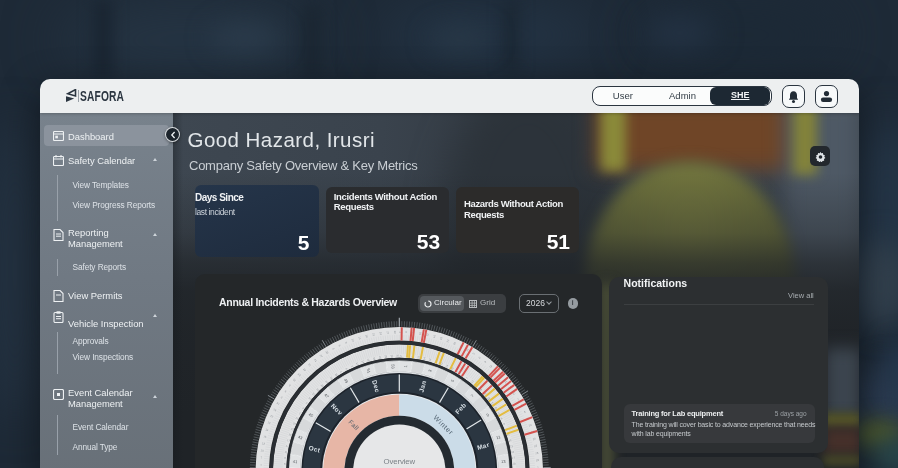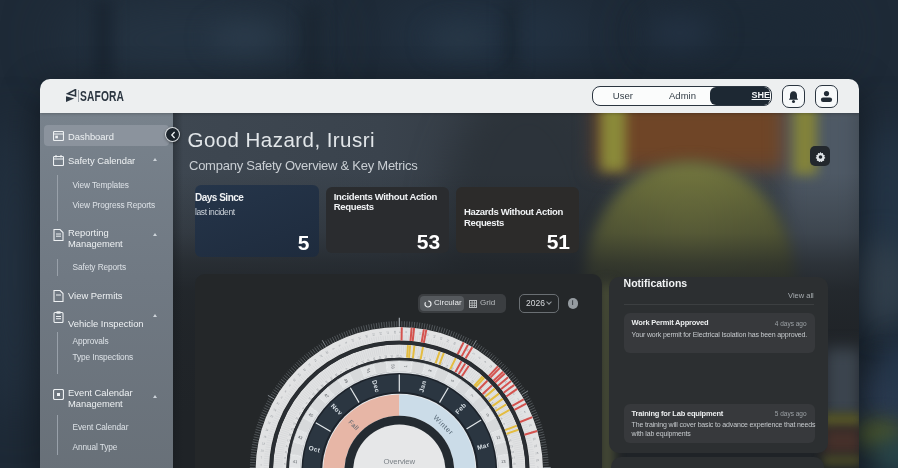--- a/index.html
+++ b/index.html
@@ -48,21 +48,21 @@
     <div id="hdr">
       <svg style="position:absolute;left:26px;top:10px;" width="11" height="14" viewBox="0 0 11 14">
         <polygon points="0,13 0,7.2 8.2,9.4" fill="#2b3540"></polygon>
         <polygon points="9.5,0.6 9.5,7.0 1.8,4.8" fill="none" stroke="#2b3540" stroke-width="1.6"></polygon>
       </svg>
       <div style="position:absolute;left:37.5px;top:11px;width:1px;height:12px;background:#9aa1a8;"></div>
       <div style="position:absolute;left:40px;top:8.5px;font-size:14px;font-weight:bold;color:#2b3540;letter-spacing:0.2px;transform:scaleX(0.73);transform-origin:left;">SAFORA</div>
       <div style="position:absolute;left:552px;top:7px;width:180.4px;height:20.3px;border:1.4px solid #2b3540;border-radius:8px;background:#fbfcfc;"></div>
       <div style="position:absolute;left:562.8px;top:7px;width:40px;height:20.3px;line-height:20.3px;text-align:center;font-size:9.5px;color:#333d46;">User</div>
       <div style="position:absolute;left:620.5px;top:7px;width:44px;height:20.3px;line-height:20.3px;text-align:center;font-size:9.5px;color:#333d46;">Admin</div>
-      <div style="position:absolute;left:670.4px;top:8.3px;width:59.7px;height:17.6px;line-height:17.6px;text-align:right;font-size:9px;font-weight:bold;color:#f2f5f7;background:#1d2833;border-radius:6px;text-decoration:underline;">SHE</div>
+      <div style="position:absolute;left:670.4px;top:8.3px;width:59.7px;height:17.6px;line-height:17.6px;text-align:center;font-size:9px;font-weight:bold;color:#f2f5f7;background:#1d2833;border-radius:6px;text-decoration:underline;">SHE</div>
       <div class="hbtn" style="left:742px;"></div>
       <svg style="position:absolute;left:747px;top:11px;" width="13" height="14" viewBox="0 0 13 14">
         <path d="M6.5 1.2 C4.2 1.2 3 2.9 3 5.2 L3 8 L1.8 9.8 L11.2 9.8 L10 8 L10 5.2 C10 2.9 8.8 1.2 6.5 1.2 Z" fill="#222c36"></path>
         <circle cx="6.5" cy="11.4" r="1.5" fill="#222c36"></circle>
       </svg>
       <div class="hbtn" style="left:775px;"></div>
       <svg style="position:absolute;left:780px;top:11px;" width="13" height="13" viewBox="0 0 13 13">
         <circle cx="6.5" cy="3.6" r="2.6" fill="#222c36"></circle>
         <rect x="0.9" y="7.6" width="11.2" height="4.4" rx="2.2" fill="#222c36"></rect>
       </svg>
@@ -95,26 +95,27 @@
 
         <div class="card" style="left:22.5px;top:72.4px;width:123.5px;height:71.8px;background:linear-gradient(160deg,#25354a 0%,#1e2b3d 100%);padding:7px 0;">
           <div class="mtitle" style="font-size:10px;letter-spacing:-0.5px;">Days Since</div>
           <div style="font-size:8.5px;color:#ccd2d9;margin-top:3.5px;letter-spacing:-0.4px;">last incident</div>
           <div class="mnum" style="bottom:2.5px;">5</div>
         </div>
         <div class="card" style="left:153.3px;top:74px;width:123.3px;height:66px;background:#2a2c2f;padding:4.5px 8px;">
           <div class="mtitle">Incidents Without Action<br>Requests</div>
           <div class="mnum" style="bottom:-1px;">53</div>
         </div>
-        <div class="card" style="left:283.5px;top:74px;width:123px;height:66px;background:#2c2b2a;padding:20px 8px;">
+        <div class="card" style="left:283.5px;top:74px;width:123px;height:66px;background:#2c2b2a;padding:12px 8px;">
           <div class="mtitle">Hazards Without Action<br>Requests</div>
           <div class="mnum" style="bottom:-1px;">51</div>
         </div>
 
         <div class="card" style="left:22.5px;top:161px;width:406.5px;height:300px;background:#242729;border-radius:10px;overflow:hidden;">
+          <div style="position:absolute;left:24px;top:21.5px;font-size:10.5px;font-weight:bold;color:#eef0f2;letter-spacing:-0.3px;">Annual Incidents &amp; Hazards Overview</div>
           <div style="position:absolute;left:222.6px;top:20.2px;width:88px;height:18.4px;background:#3b3e41;border-radius:5px;"></div>
           <div style="position:absolute;left:224.6px;top:22.2px;width:44px;height:14.4px;background:#55595d;border-radius:4px;"></div>
           <svg style="position:absolute;left:229px;top:25.5px;" width="8" height="8" viewBox="0 0 8 8">
               <circle cx="4" cy="4" r="3" fill="none" stroke="#e8eaec" stroke-width="1.2" stroke-dasharray="11 3"></circle>
             </svg>
           <div style="position:absolute;left:239px;top:21.2px;height:16.4px;line-height:16.4px;font-size:8px;color:#e8eaec;">Circular</div>
           <svg style="position:absolute;left:274px;top:25.5px;" width="8" height="8" viewBox="0 0 8 8">
               <rect x="0.5" y="0.5" width="7" height="7" fill="none" stroke="#b9bcbf" stroke-width="1"></rect>
               <line x1="3.1" y1="0.5" x2="3.1" y2="7.5" stroke="#b9bcbf" stroke-width="0.8"></line>
               <line x1="5.4" y1="0.5" x2="5.4" y2="7.5" stroke="#b9bcbf" stroke-width="0.8"></line>
@@ -960,25 +961,20 @@
 <circle cx="204.3" cy="196.7" r="54.9" fill="#242b31"></circle>
 <circle cx="204.3" cy="196.7" r="46.2" fill="#e6e7e8"></circle>
 <text x="204.3" y="187.0" font-size="7.8" fill="#7a8086" text-anchor="middle" dominant-baseline="central" letter-spacing="-0.1">Overview</text>
 </svg>
         </div>
 
         <div class="card" style="left:436.5px;top:164px;width:218.8px;height:176px;background:#2c2f31;border-radius:10px;">
           <div style="position:absolute;left:14.6px;top:0;font-size:10.5px;font-weight:bold;color:#f2f4f5;letter-spacing:0px;">Notifications</div>
           <div style="position:absolute;right:14px;top:14px;font-size:7.5px;color:#a7acb0;">View all</div>
           <div style="position:absolute;left:14.6px;top:27px;width:190px;height:1px;background:rgba(255,255,255,0.08);"></div>
-          <div class="notecard" style="top:36px;">
-            <div class="ntitle">Work Permit Approved</div>
-              <div class="ntime">4 days ago</div>
-            <div class="nbody">Your work permit for Electrical Isolation has been approved.</div>
-          </div>
           <div class="notecard" style="top:126.7px;">
             <div class="ntitle">Training for Lab equipment</div>
               <div class="ntime">5 days ago</div>
             <div class="nbody">The training will cover basic to advance experience that needs<br>with lab equipments</div>
           </div>
         </div>
         <div class="card" style="left:438.5px;top:343.5px;width:212.6px;height:30px;background:#2c2f31;border-radius:10px 10px 0 0;"></div>
       </div>
 
       <div id="side">
@@ -1031,21 +1027,21 @@
                 <rect x="1" y="1.5" width="9" height="10" rx="1" fill="none" stroke="#eef1f3" stroke-width="1.1"></rect>
                 <rect x="3.5" y="0.3" width="4" height="2.4" fill="#eef1f3"></rect>
                 <line x1="3" y1="5.5" x2="8" y2="5.5" stroke="#eef1f3" stroke-width="1"></line>
                 <line x1="3" y1="7.7" x2="8" y2="7.7" stroke="#eef1f3" stroke-width="1"></line>
               </svg></span>
             <span class="stext" style="top:7px;">Vehicle Inspection</span>
             <span class="caret" style="top:3px;"></span>
           </div>
         <div class="rail" style="top:219px;height:42px;"></div>
         <div class="ssub" style="top:222.5px;">Approvals</div>
-        <div class="ssub" style="top:239px;">Type Inspections</div>
+        <div class="ssub" style="top:239px;">View Inspections</div>
 
         <div class="sitem" style="top:274px;">
             <span class="sicon" style="top:2px;"><svg width="11" height="11" viewBox="0 0 11 11">
                 <rect x="0.5" y="0.5" width="10" height="10" rx="1.5" fill="none" stroke="#eef1f3" stroke-width="1.2"></rect>
                 <rect x="4" y="4" width="3" height="3" fill="#eef1f3"></rect>
               </svg></span>
             <span class="stext" style="top:0;">Event Calendar<br>Management</span>
             <span class="caret" style="top:8px;"></span>
           </div>
         <div class="rail" style="top:302px;height:40px;"></div>

